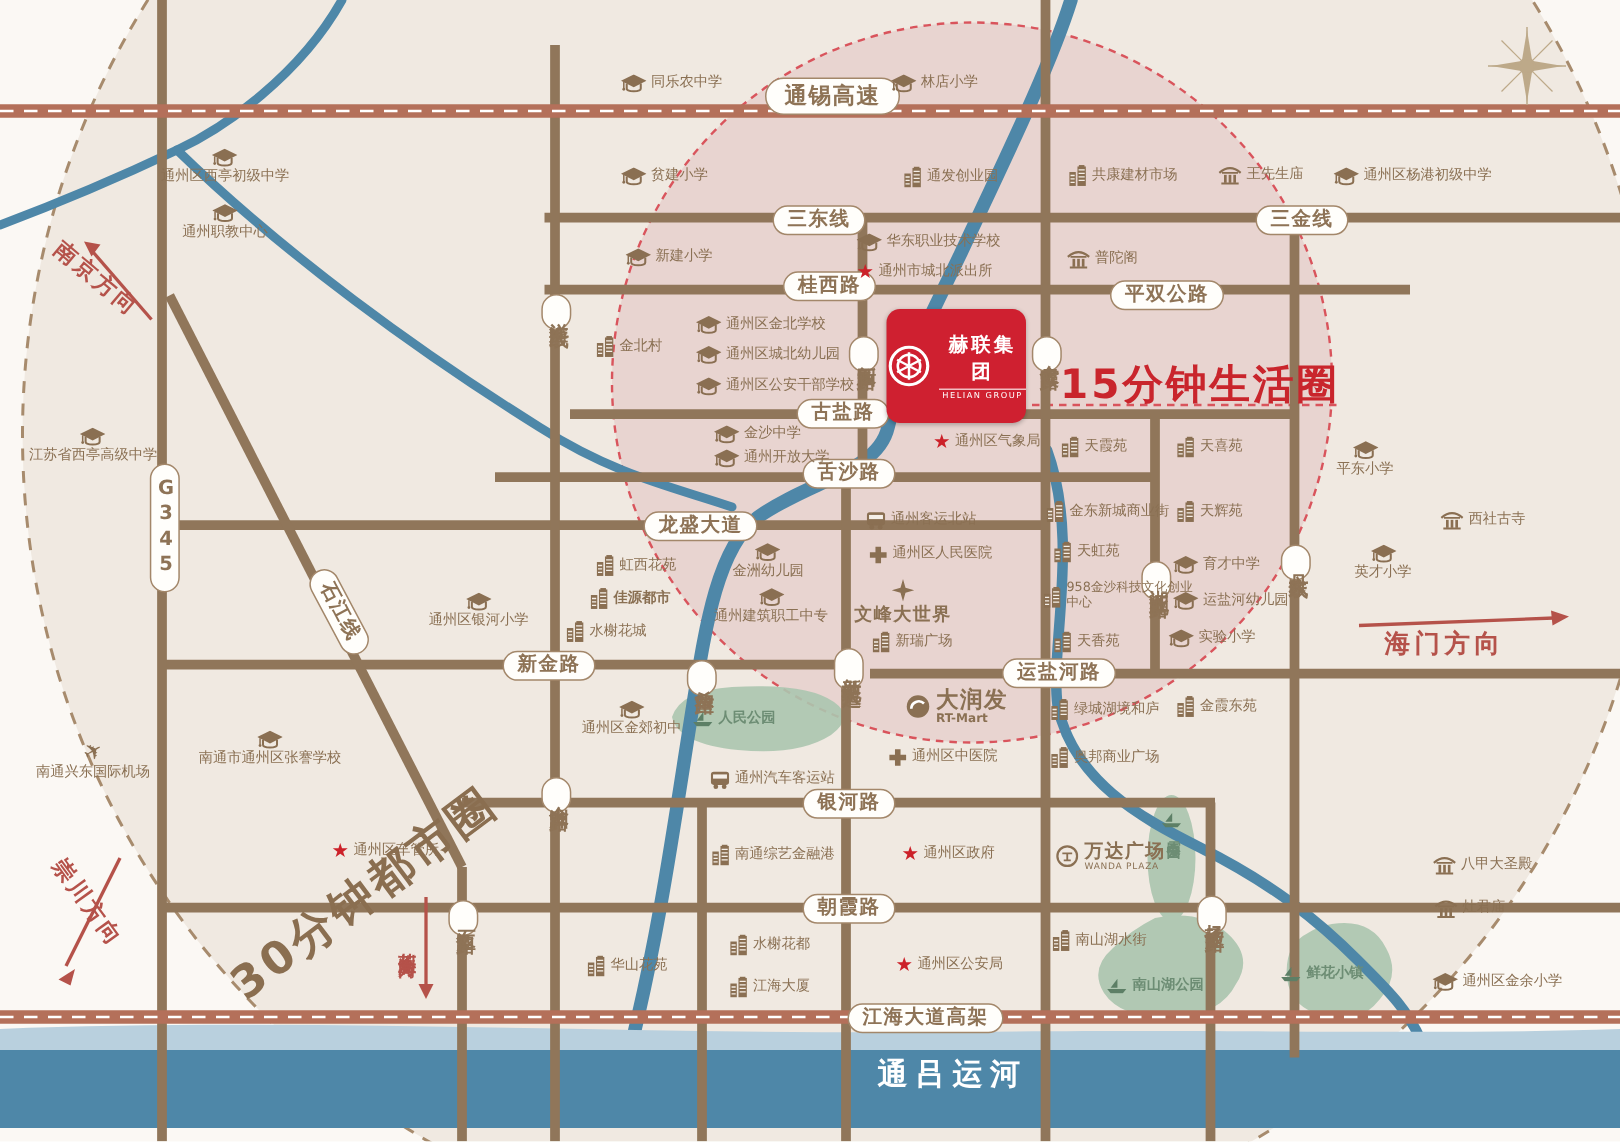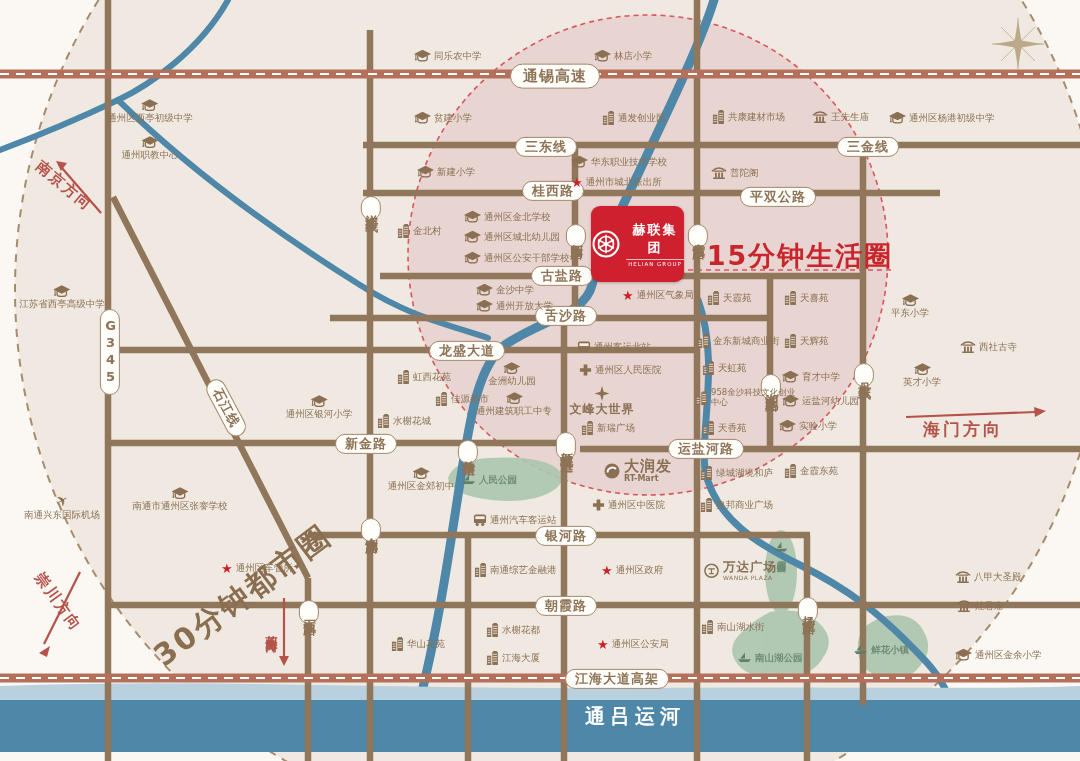--- a/index.html
+++ b/index.html
@@ -183,21 +183,21 @@
           <path d="M4.5 6 h7 M8 6 v5 M5.5 11 h5" stroke="#8a7053" stroke-width="1.3" fill="none"></path>
         </svg>
     </span>
     <span>
       <div class="wanda-name">万达广场</div>
       <div class="wanda-sub">WANDA PLAZA</div>
     </span>
   </div>
 
   <div id="canal-label">通吕运河</div>
-<div class="pill  big" style="left: 555px; top: 76px;">通锡高速</div>
+<div class="pill  big" style="left: 555px; top: 64px;">通锡高速</div>
     <div class="pill " style="left: 546px; top: 147px;">三东线</div>
     <div class="pill " style="left: 868px; top: 147px;">三金线</div>
     <div class="pill " style="left: 553px; top: 191px;">桂西路</div>
     <div class="pill " style="left: 778px; top: 197px;">平双公路</div>
     <div class="pill " style="left: 562px; top: 276px;">古盐路</div>
     <div class="pill " style="left: 566px; top: 316px;">舌沙路</div>
     <div class="pill " style="left: 467px; top: 351px;">龙盛大道</div>
     <div class="pill " style="left: 366px; top: 444px;">新金路</div>
     <div class="pill " style="left: 706px; top: 449px;">运盐河路</div>
     <div class="pill " style="left: 566px; top: 536px;">银河路</div>
@@ -711,21 +711,21 @@
             <line x1="7.6" y1="8.5" x2="12" y2="8.5"></line>
             <line x1="7.6" y1="11" x2="12" y2="11"></line>
             <line x1="1.8" y1="7.5" x2="4.8" y2="7.5"></line>
             <line x1="1.8" y1="10" x2="4.8" y2="10"></line>
             <line x1="1.8" y1="12.5" x2="4.8" y2="12.5"></line>
           </g>
         </svg>
       </span>
       <span class="lbl">虹西花苑</span>
     </div>
-    <div class="poi h" style="left: 435px; top: 399px;">
+    <div class="poi h" style="left: 393px; top: 399px; font-weight: bold;">
       <span class="ico">
         <svg width="13" height="14" viewBox="0 0 14 15">
           <rect x="1" y="5" width="4.6" height="10" fill="#8a6f52"></rect>
           <rect x="6.8" y="1" width="6" height="14" fill="#8a6f52"></rect>
           <rect x="7.8" y="0" width="4" height="1.4" fill="#8a6f52"></rect>
           <g stroke="#f5efe8" stroke-width="0.9">
             <line x1="7.6" y1="3.5" x2="12" y2="3.5"></line>
             <line x1="7.6" y1="6" x2="12" y2="6"></line>
             <line x1="7.6" y1="8.5" x2="12" y2="8.5"></line>
             <line x1="7.6" y1="11" x2="12" y2="11"></line>

